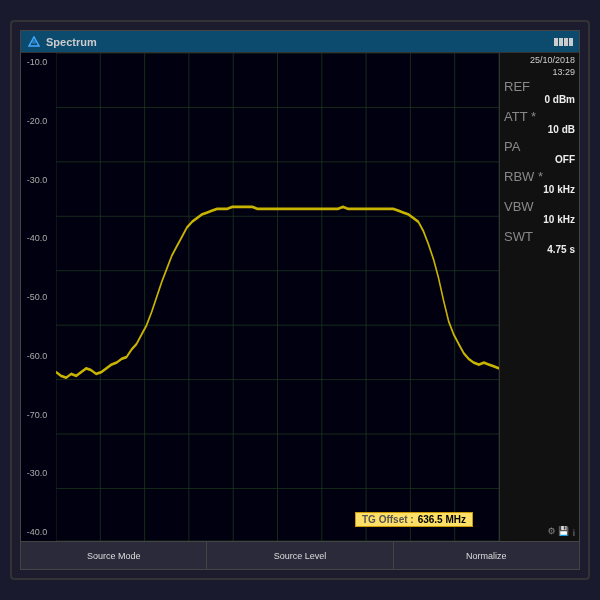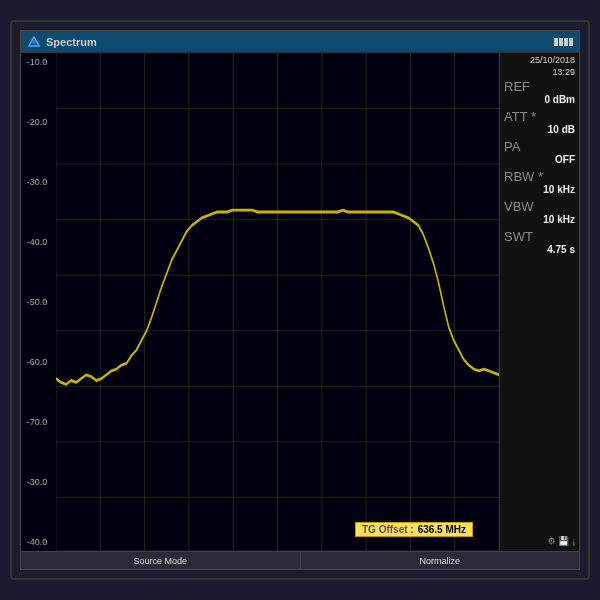--- a/index.html
+++ b/index.html
@@ -126,21 +126,21 @@
       padding: 0 6px;
       border-top: 1px solid #333;
       font-size: 9px;
       color: #ccc;
       gap: 8px;
     }
     .status-item {
       white-space: nowrap;
     }
     .bottom-buttons-row {
-      height: 18px;
+      height: 28px;
       display: flex;
       background: #222;
       border-top: 1px solid #444;
     }
     .bottom-btn {
       flex: 1;
       display: flex;
       align-items: center;
       justify-content: center;
       border-right: 1px solid #444;
@@ -314,18 +314,19 @@
             <span style="color:#888; font-size:9px;">⚙</span>
             <span style="color:#888; font-size:9px;">💾</span>
             <span style="color:#888; font-size:9px;">ℹ</span>
           </div>
         </div>
       </div>
 
 
       <div class="bottom-buttons-row">
         <div class="bottom-btn">Source Mode</div>
+        <div class="bottom-btn">Source Level</div>
         <div class="bottom-btn">Normalize</div>
       </div>
 
     </div>
   </div>
 </div>
 
 </body></html>

